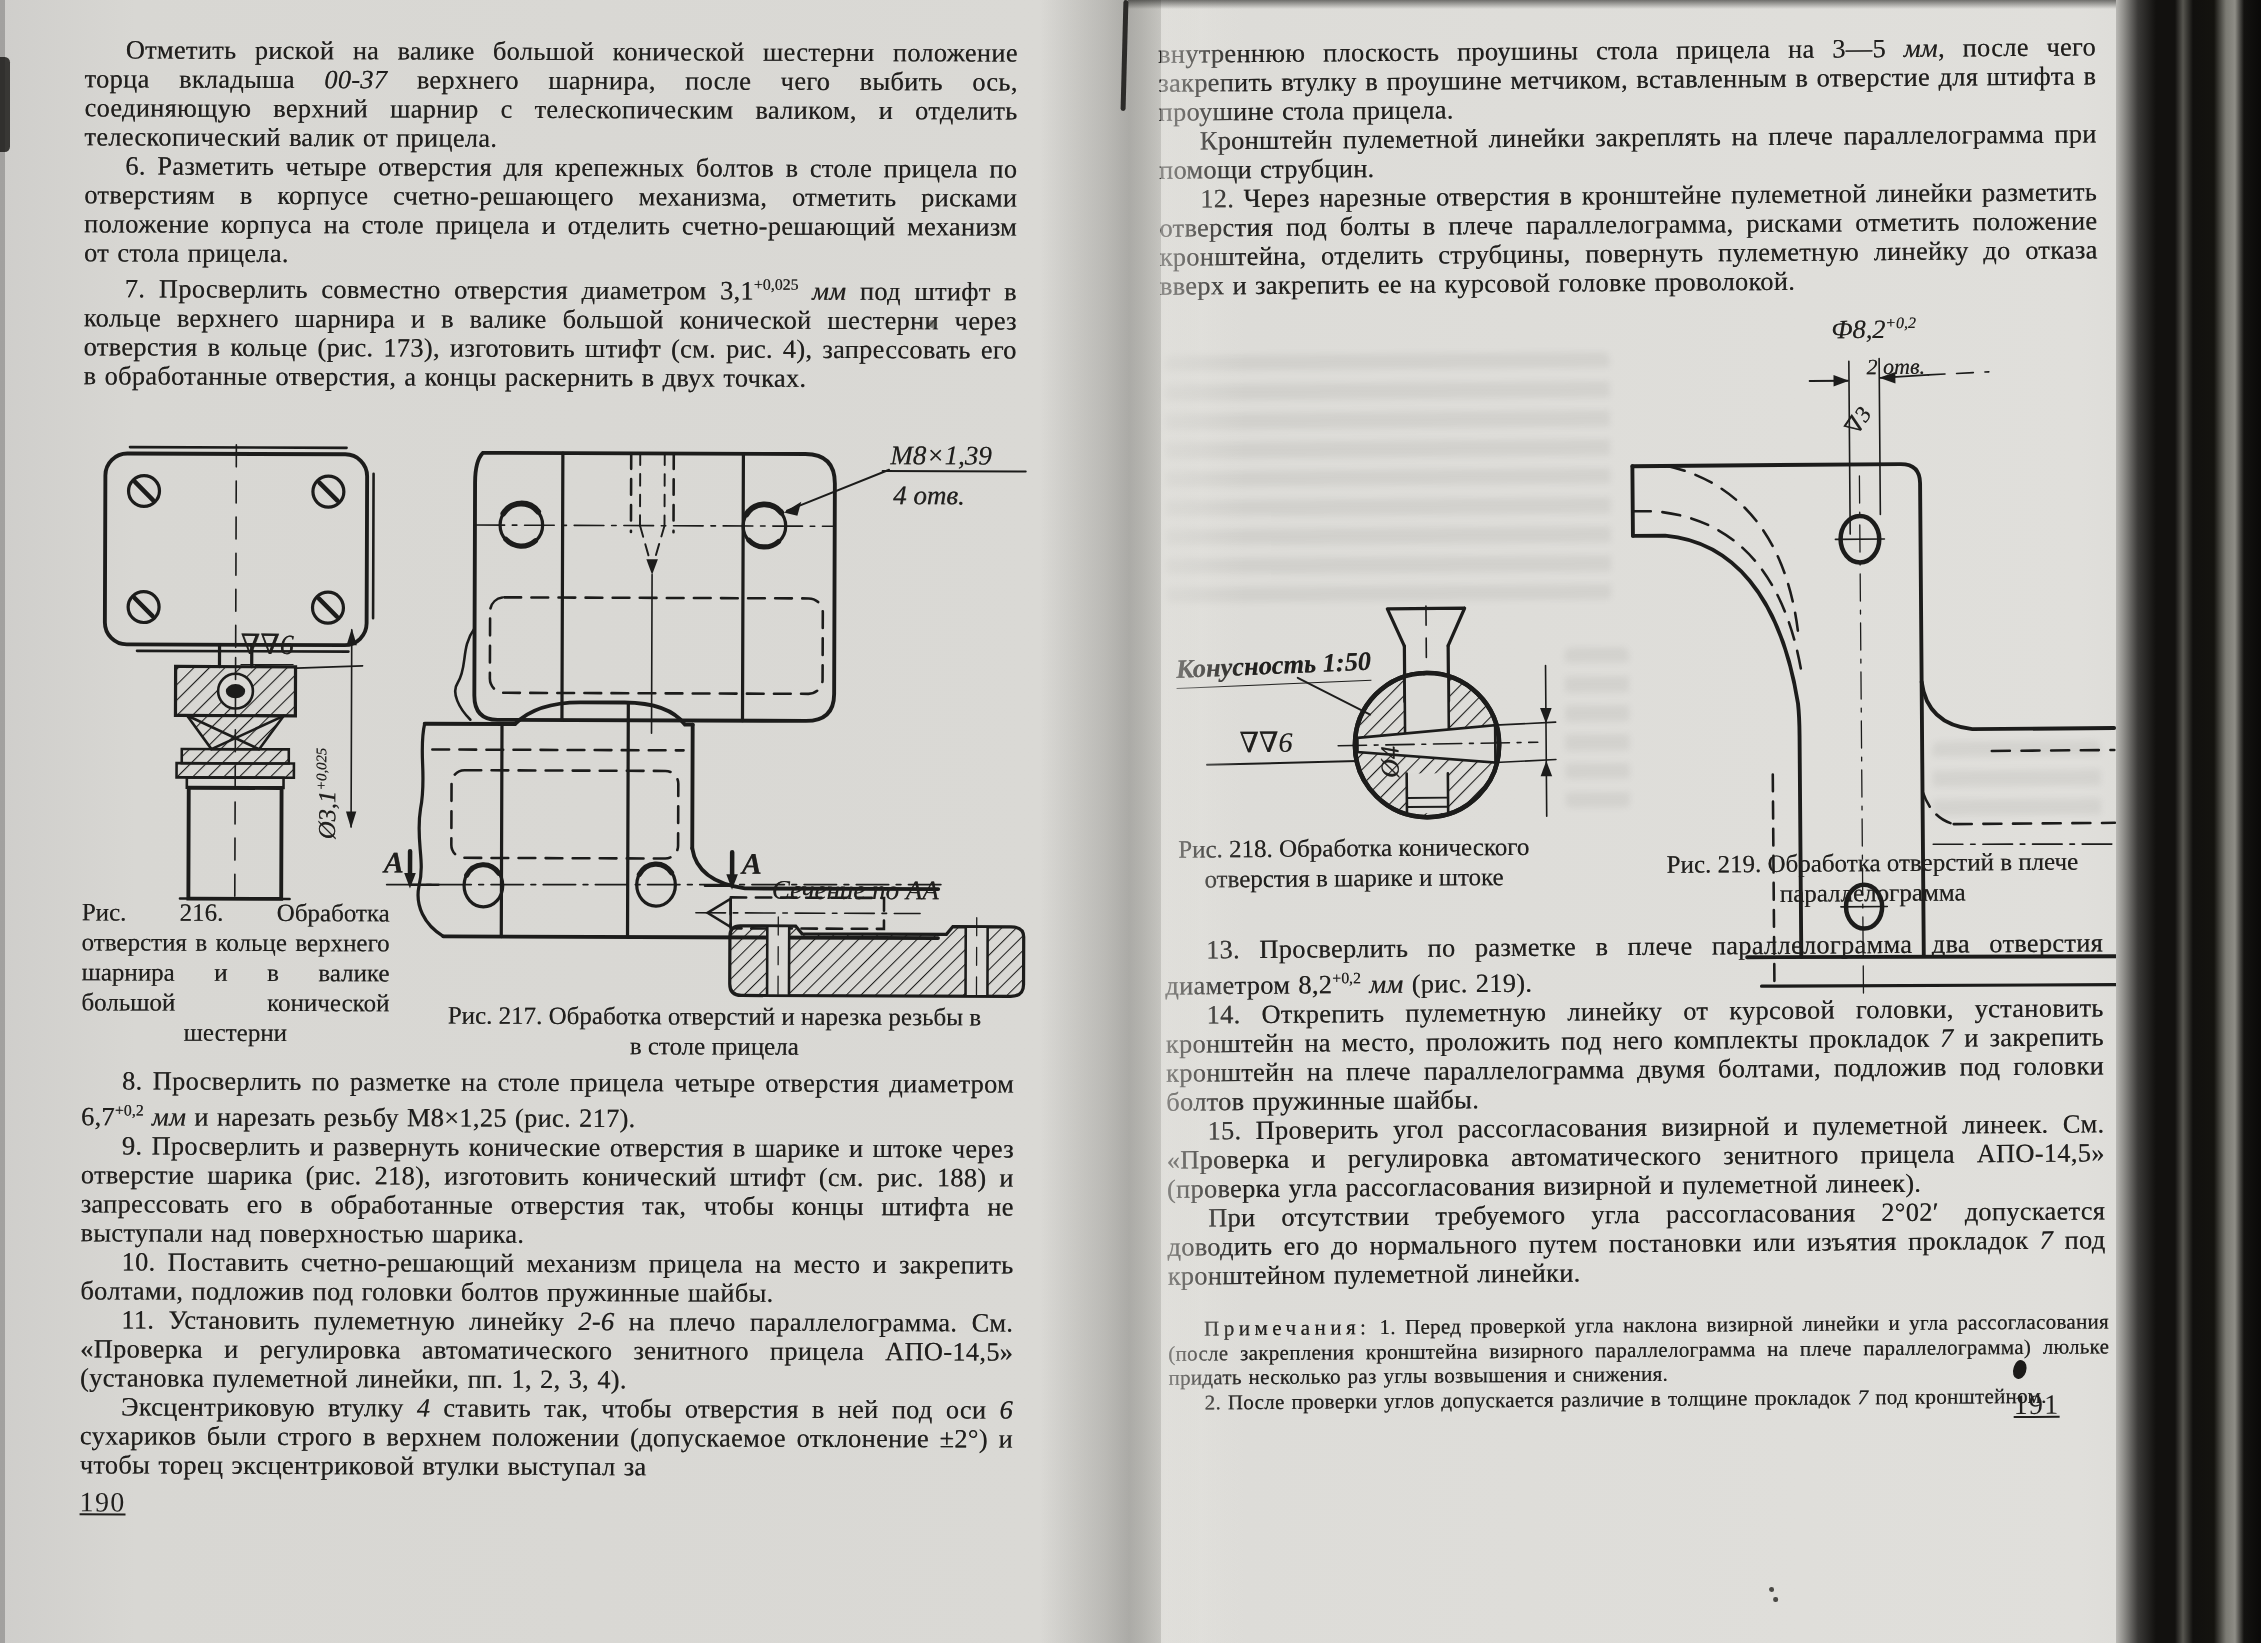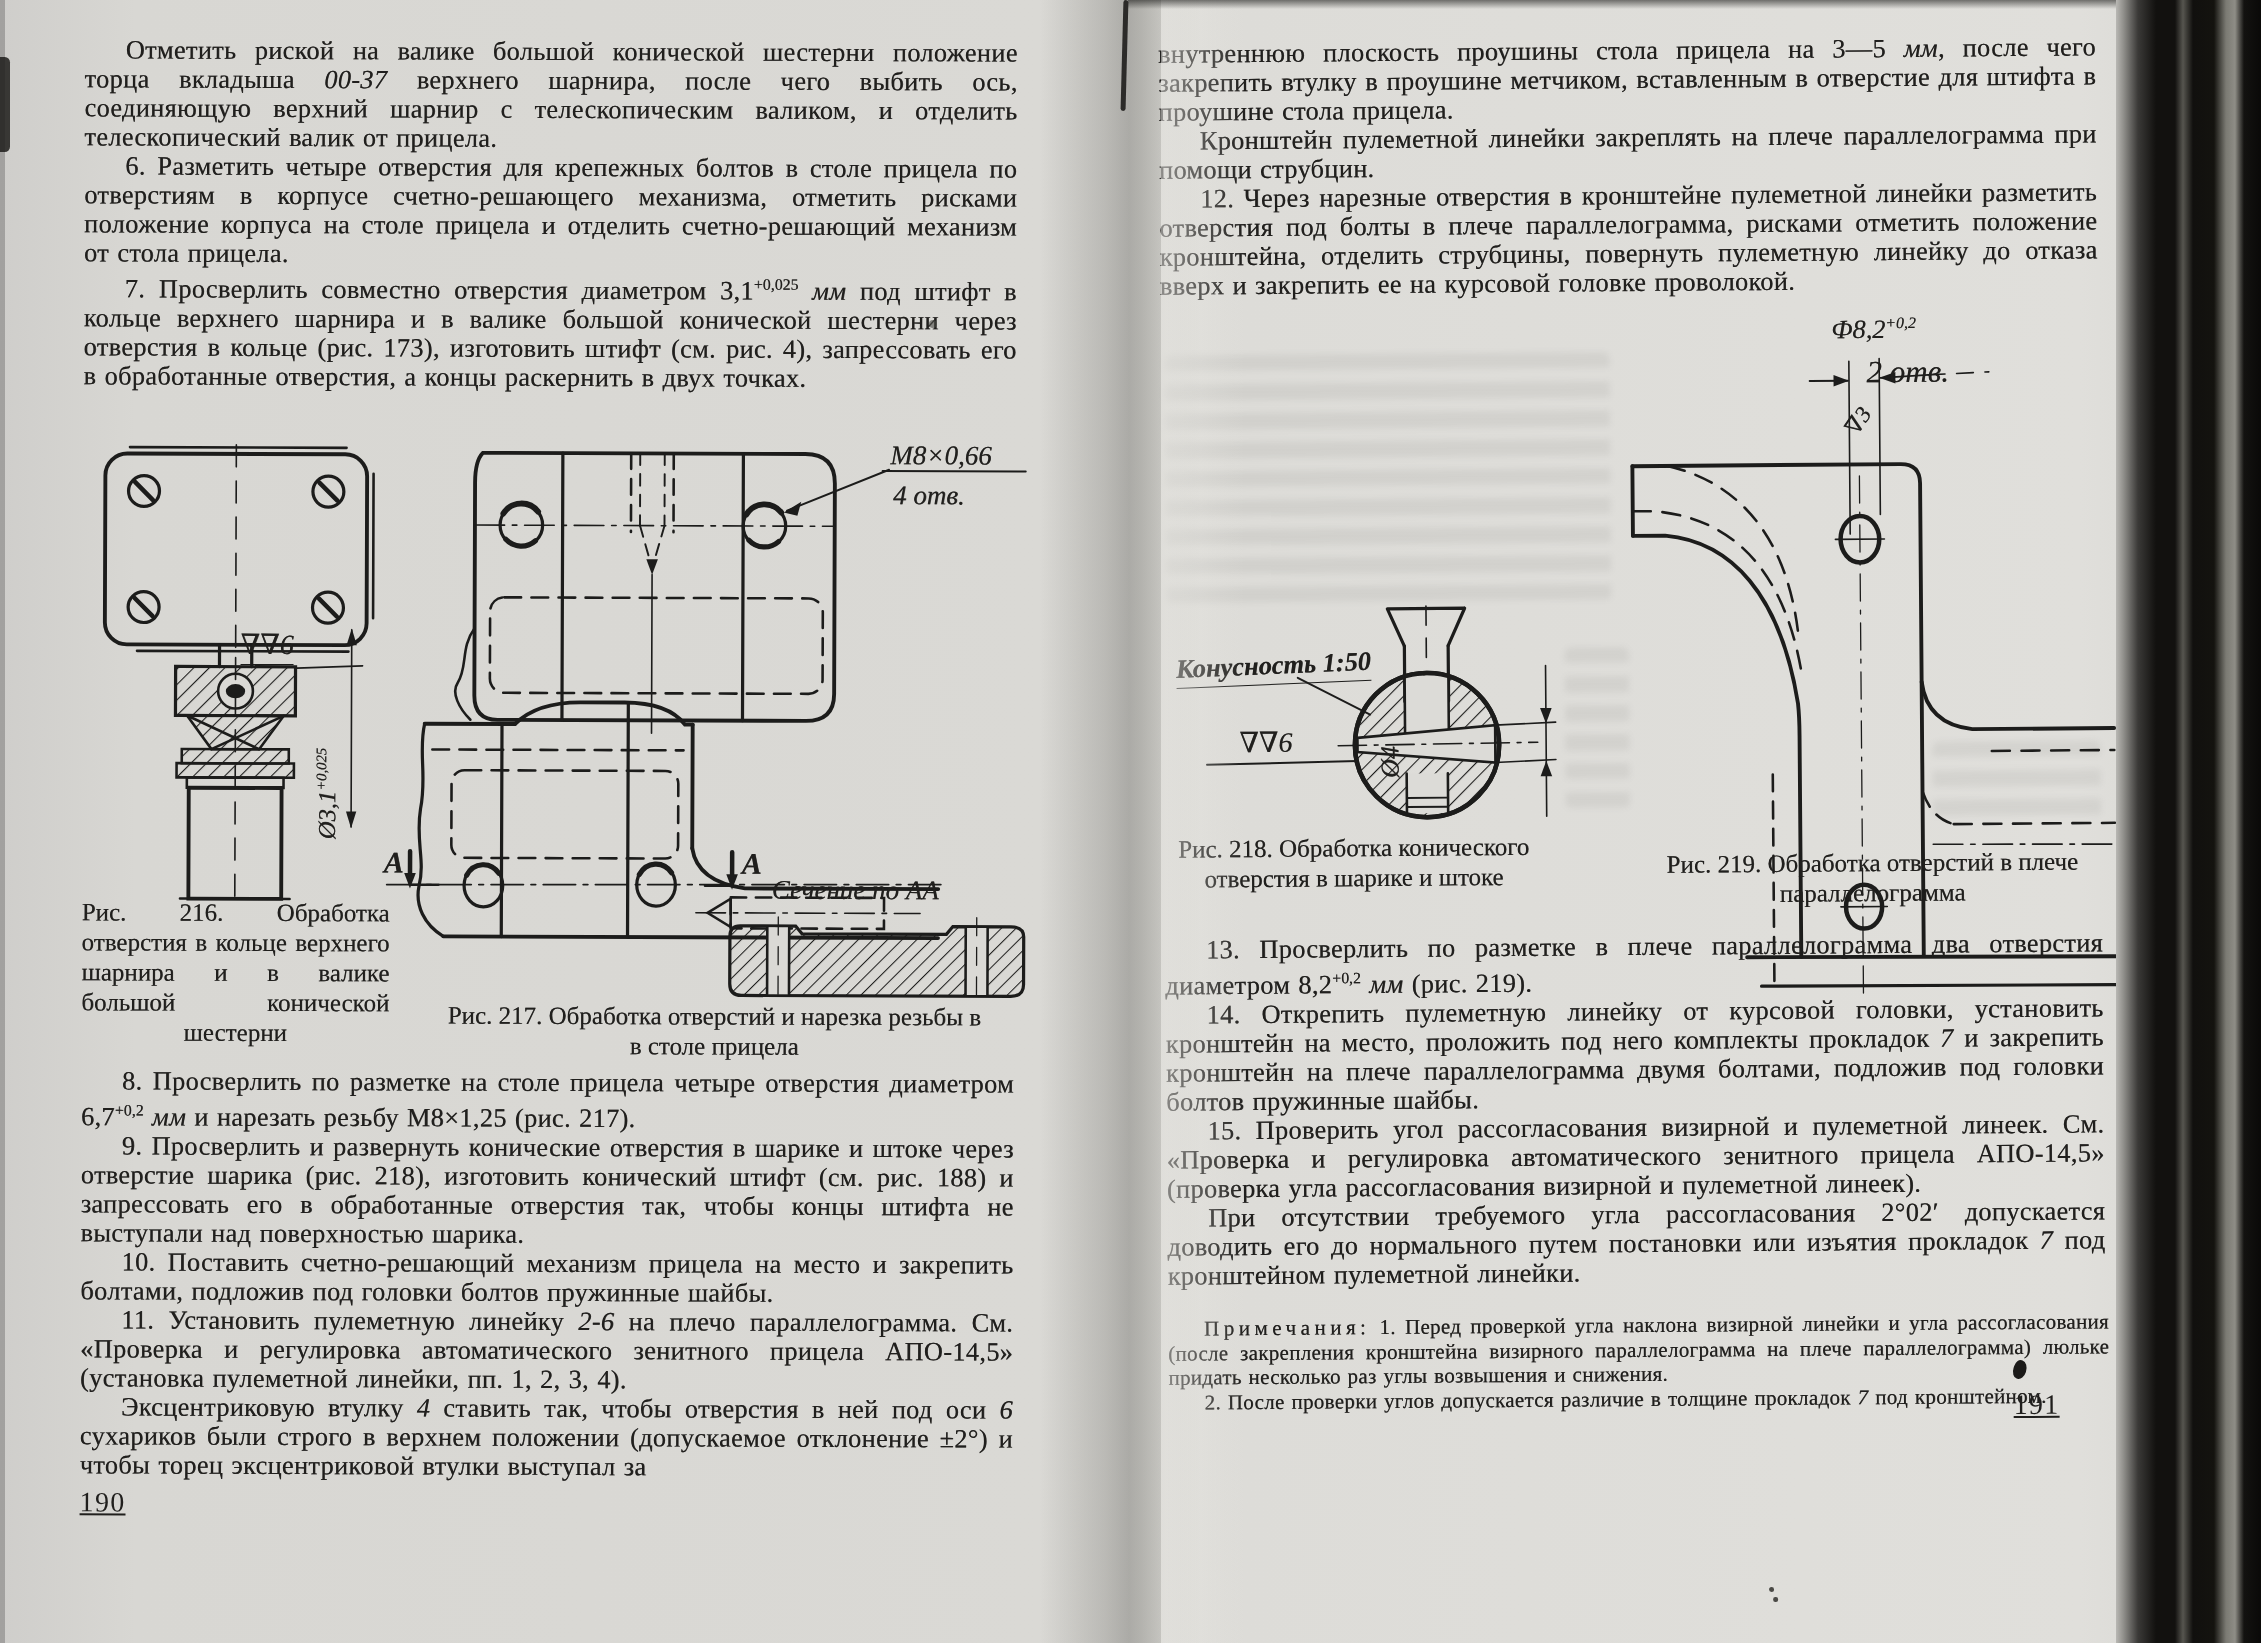--- a/index.html
+++ b/index.html
@@ -107,21 +107,21 @@
       <line x1="390" y1="28" x2="390" y2="140" stroke-width="3" stroke-dasharray="18 14"></line>
       <path d="M352 140 L371 206 L390 140" stroke-width="3" stroke-dasharray="18 12"></path>
       <polygon points="371,216 362,192 380,192" fill="#1c1c1b" stroke="none"></polygon>
       <line x1="96" y1="140" x2="654" y2="140" stroke-width="2.5" stroke-dasharray="46 12 7 12"></line>
       <rect x="120" y="252" width="516" height="148" rx="22" stroke-width="4" stroke-dasharray="26 16"></rect>
       <line x1="371" y1="216" x2="371" y2="462" stroke-width="2.5"></line>
       <path d="M580 116 L738 52" stroke-width="3"></path>
       <polygon points="575,119 602,102 596,124" fill="#1c1c1b" stroke="none"></polygon>
       <line x1="728" y1="54" x2="950" y2="54" stroke-width="3"></line>
     </svg>
-    <div class="lbl" style="left:889px;top:441px;font-size:27px"><span>М8×0,66</span></div>
+    <div class="lbl" style="left:889px;top:441px;font-size:27px"><span>М8×1,39</span></div>
     <div class="lbl" style="left:892px;top:481px;font-size:27px"><span>4 отв.</span></div>
 
     <svg style="left:387px;top:695px" width="554" height="253" viewBox="0 0 860 392" fill="none" stroke="#1c1c1b" stroke-linecap="round">
       <path d="M58 48 H198" stroke-width="6"></path>
       <path d="M198 48 Q232 14 300 14 H368 Q436 14 462 48 H474" stroke-width="6"></path>
       <line x1="474" y1="48" x2="474" y2="240" stroke-width="6"></line>
       <path d="M474 240 Q482 292 556 302 H856" stroke-width="6"></path>
       <line x1="88" y1="378" x2="856" y2="378" stroke-width="6"></line>
       <path d="M58 48 C48 90 62 130 52 180 C44 230 60 260 50 300 C44 330 58 360 88 378" stroke-width="5"></path>
       <line x1="178" y1="48" x2="178" y2="378" stroke-width="5"></line>
@@ -215,21 +215,21 @@
       <line x1="180" y1="985" x2="752" y2="988" stroke-width="6"></line>
       <line x1="202" y1="1030" x2="752" y2="1032" stroke-width="5"></line>
       <line x1="222" y1="702" x2="222" y2="1028" stroke-width="4" stroke-dasharray="26 16"></line>
       <line x1="360" y1="240" x2="360" y2="1045" stroke-width="2" stroke-dasharray="42 14 6 14"></line>
       <ellipse cx="360" cy="338" rx="30" ry="36" stroke-width="7"></ellipse>
       <line x1="322" y1="338" x2="398" y2="338" stroke-width="2.5"></line>
       <ellipse cx="362" cy="908" rx="28" ry="34" stroke-width="7"></ellipse>
       <line x1="326" y1="908" x2="398" y2="908" stroke-width="2.5"></line>
     </svg>
     <div class="lbl" style="left:1835px;top:320px;font-size:26.4px"><span>Ф8,2</span><span class="sup">+0,2</span></div>
-    <div class="lbl" style="left:1870px;top:361px;font-size:31px"><span>2 отв.</span></div>
+    <div class="lbl" style="left:1870px;top:361px;font-size:22px"><span>2 отв.</span></div>
     <div class="lbl" style="left:1848px;top:414px;font-size:23px;transform:rotate(-55deg)"><span>∇3</span></div>
 
     <svg style="left:1170px;top:607px" width="438" height="235" viewBox="0 0 680 365" fill="none" stroke="#1c1c1b" stroke-linecap="round">
       <defs>
           <pattern id="h218" width="17" height="17" patternTransform="rotate(45)" patternUnits="userSpaceOnUse">
             <line x1="0" y1="0" x2="0" y2="17" stroke="#1c1c1b" stroke-width="3.4"></line>
           </pattern>
         </defs>
       <line x1="400" y1="2" x2="400" y2="100" stroke-width="2.5" stroke-dasharray="30 20"></line>
       <path d="M340 6 L366 64 M460 6 L434 64 M340 6 H460" stroke-width="5"></path>

